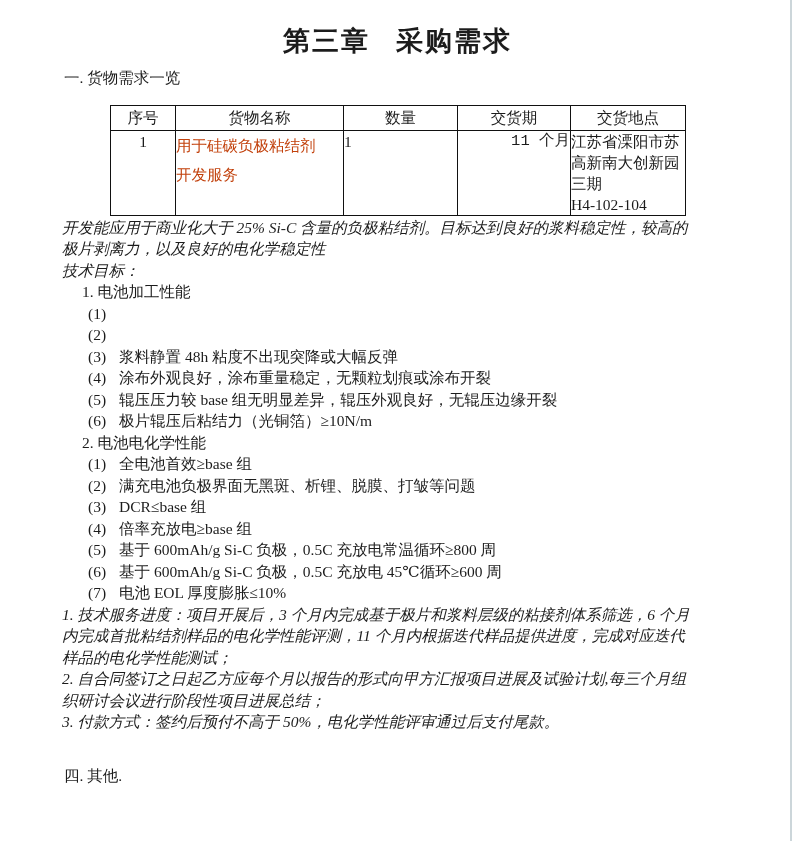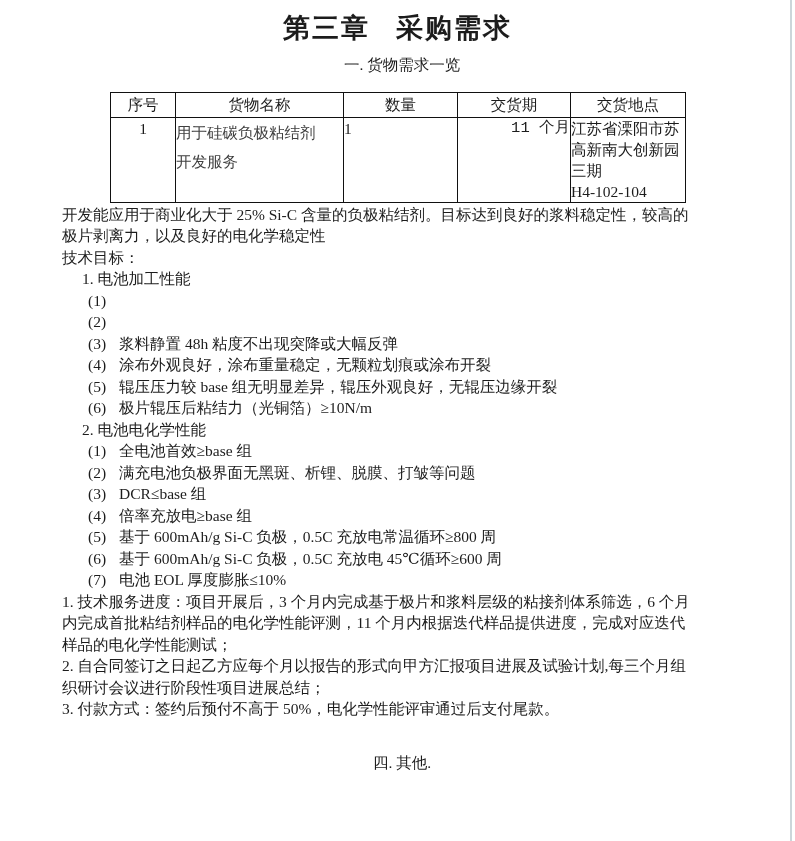--- a/index.html
+++ b/index.html
@@ -9,66 +9,66 @@
     font-family:"Liberation Serif","DejaVu Serif",serif;
     color:#1c1c1c;
     overflow:hidden;
   }
   .page { position:relative; width:795px; height:841px; background:#fff; overflow:hidden; }
   .edge-line {
     position:absolute; top:0; right:3px; width:2px; height:841px;
     background:#ccd6da;
   }
   .doc-title {
-    padding-top:10px;
+    padding-top:23px;
     text-align:center;
     font-size:27px;
     font-weight:bold;
     letter-spacing:2px;
     white-space:nowrap;
   }
   .doc-title .gap { display:inline-block; width:26px; }
   .content {
     margin-left:62px;
     width:678px;
     font-size:15.5px;
     line-height:21.5px;
   }
-  .sec-heading { margin-left:2px;text-align:center; }
+  .sec-heading { margin-left:2px; }
   .h-goods { margin-top:8px; }
   
   table.goods {
     border-collapse:collapse;
     margin-left:48px;
     margin-top:16px;
     table-layout:fixed;
   }
   table.goods th, table.goods td {
     border:1.5px solid #111111;
     font-weight:normal;
     font-size:15.5px;
     padding:0;
   }
   table.goods th { height:25px; text-align:center; vertical-align:middle; }
   table.goods td { height:83px; vertical-align:top; }
   td.c-no   { text-align:center; padding-top:6px; }
   td.c-name { padding:5px 6px 0 9px; line-height:29px; }
-  td.c-name .red-line { color:#404040; }
+  td.c-name .red-line { color:#c2410c; }
   td.c-qty  { text-align:left; padding:6px 0 0 32px; }
   td.c-period { text-align:right; padding-top:5px;font-family:Liberation Mono, monospace; }
   td.c-loc  { padding-top:5px; line-height:21px; font-size:15px; }
   
   .h-tech { margin-top:27px; }
   .intro { margin-top:1px; }
   .group-title { margin-left:20px; }
   .tech-item { margin-left:26px; display:flex; }
   .tech-item .num { width:31px; flex:0 0 31px; }
   .h-biz { margin-top:28px; }
   .h-other { margin-top:32px; }
-  .biz-line, .intro-line, .other-line, .goal-label { white-space:nowrap; }
+  .biz-line, .intro-line, .other-line, .goal-label { white-space:nowrap;font-style:italic; }
 </style>
 </head>
 <body>
 
 <div class="page">
   <div class="edge-line"></div>
 
   <div class="doc-title"><span>第三章</span><span class="gap"></span><span>采购需求</span></div>
 
   <div class="content">

